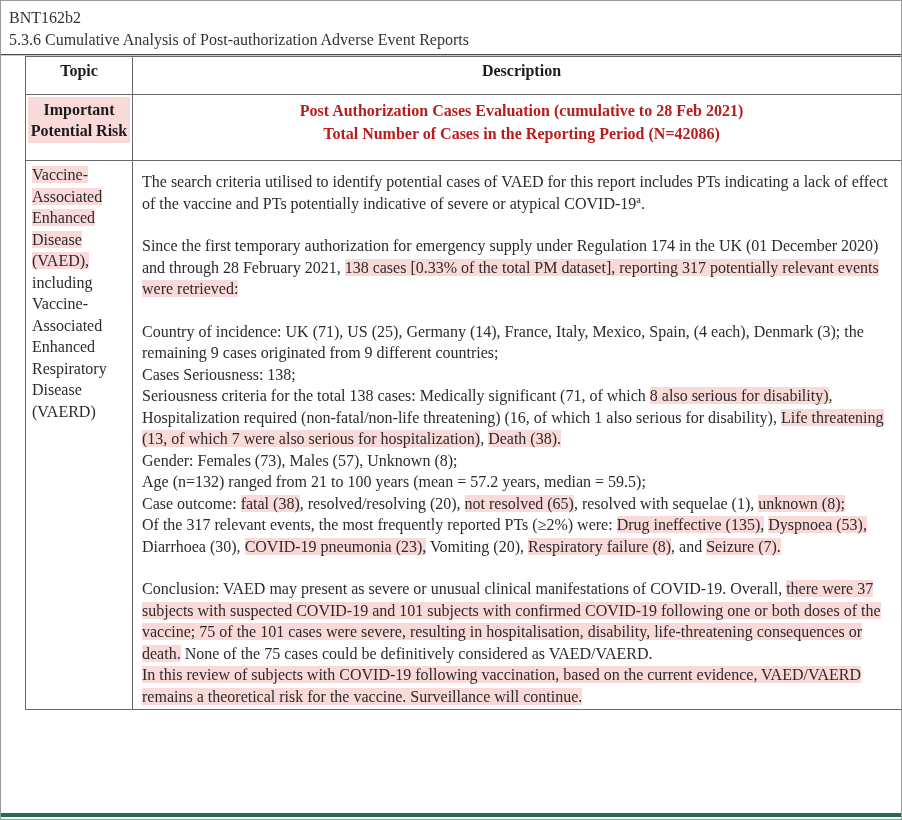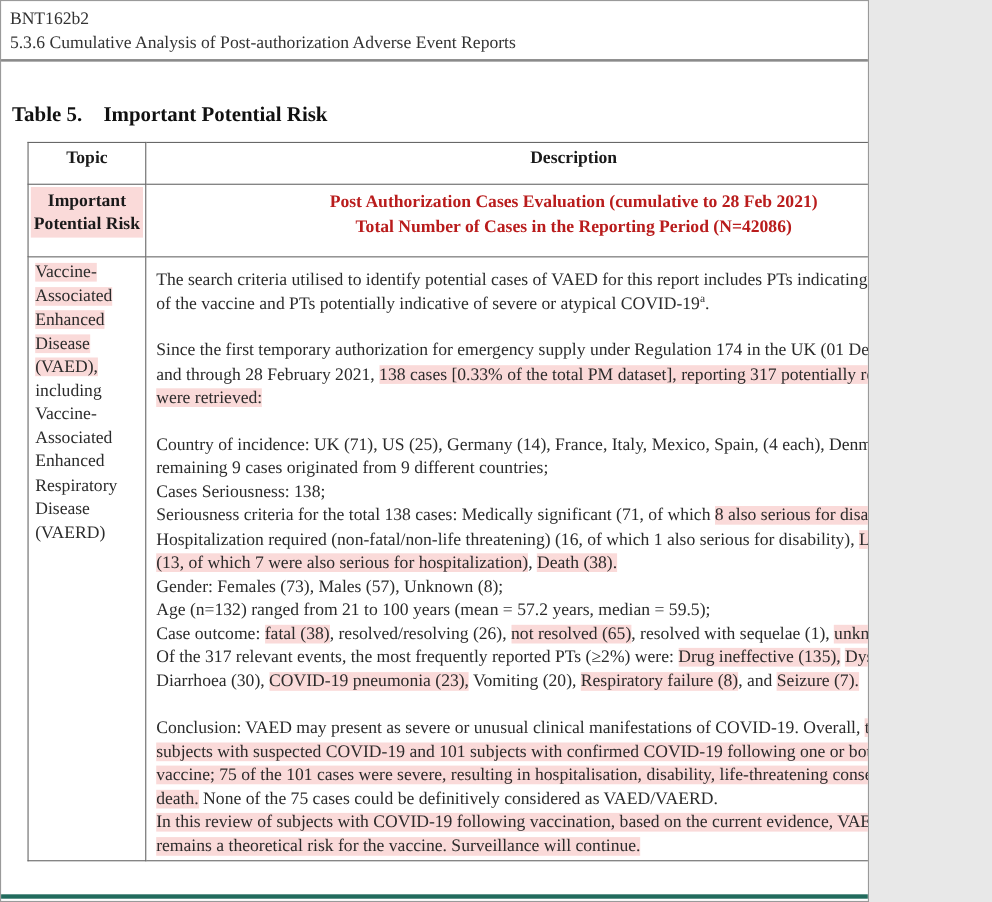--- a/index.html
+++ b/index.html
@@ -1,21 +1,21 @@
 <!DOCTYPE html>
 <html><head>
 <meta charset="utf-8">
 <style>
   * { margin: 0; padding: 0; box-sizing: border-box; }
   html, body { background: #e8e8e8; }
   body { font-family: "Liberation Serif", "DejaVu Serif", serif; }
 
   .page {
     position: relative;
-    width: 790px;
+    width: 902px;
     height: 820px;
     background: #ffffff;
     border: 1px solid #9a9a9a;
     overflow: hidden;
     color: #2b2b2b;
   }
 
   .doc-header {
     padding: 6px 10px 0 8px;
     font-size: 16px;
@@ -108,23 +108,20 @@
 <body>
 
 <div class="page">
 
   <div class="doc-header">
     <div>BNT162b2</div>
     <div>5.3.6 Cumulative Analysis of Post-authorization Adverse Event Reports</div>
   </div>
   <div class="header-rule"></div>
 
-  <div class="table-title">
-    <span class="label">Table 5.</span><span>Important Potential Risk</span>
-  </div>
 
   <table class="risk-table">
     <colgroup>
         <col class="c-topic">
         <col>
       </colgroup>
     <tbody>
         <tr class="hdr-row">
       <th>Topic</th>
       <th>Description</th>
@@ -146,21 +143,21 @@
       </td>
       <td>
         <div class="detail-desc">
               <div class="para"><span>The search criteria utilised to identify potential cases of VAED for this report includes PTs indicating a lack of effect of the vaccine and  PTs potentially indicative of severe or atypical COVID-19</span><sup>a</sup><span>.</span></div>
               <div class="para space-before"><span>Since the first temporary authorization for emergency supply under Regulation 174 in the UK (01 December 2020) and through 28 February 2021, </span><span class="hl">138 cases [0.33% of the total PM dataset], reporting 317 potentially relevant events were retrieved:</span></div>
               <div class="para space-before"><span>Country of incidence: UK (71), US (25), Germany (14), France, Italy, Mexico, Spain, (4 each), Denmark (3); the remaining 9 cases originated from 9 different countries;</span></div>
               <div class="para"><span>Cases Seriousness: 138;</span></div>
               <div class="para"><span>Seriousness criteria for the total 138 cases: Medically significant (71, of which </span><span class="hl">8 also serious for disability)</span><span>, Hospitalization required (non-fatal/non-life threatening) (16, of which 1 also serious for disability), </span><span class="hl">Life threatening (13, of which 7 were also serious for hospitalization)</span><span>, </span><span class="hl">Death (38).</span></div>
               <div class="para"><span>Gender: Females (73), Males (57), Unknown (8);</span></div>
               <div class="para"><span>Age (n=132) ranged from 21 to 100 years (mean = 57.2 years, median = 59.5);</span></div>
-              <div class="para"><span>Case outcome: </span><span class="hl">fatal (38)</span><span>, resolved/resolving (26), </span><span class="hl">not resolved (65)</span><span>, resolved with sequelae (1), </span><span class="hl">unknown (8);</span></div>
+              <div class="para"><span>Case outcome: </span><span class="hl">fatal (38)</span><span>, resolved/resolving (20), </span><span class="hl">not resolved (65)</span><span>, resolved with sequelae (1), </span><span class="hl">unknown (8);</span></div>
               <div class="para"><span>Of the 317 relevant events, the most frequently reported PTs (≥2%) were: </span><span class="hl">Drug ineffective (135),</span><span> </span><span class="hl">Dyspnoea (53),</span><span> Diarrhoea (30), </span><span class="hl">COVID-19 pneumonia (23),</span><span> Vomiting (20), </span><span class="hl">Respiratory failure (8)</span><span>, and </span><span class="hl">Seizure (7).</span></div>
               <div class="para space-before"><span>Conclusion: VAED may present as severe or unusual clinical manifestations of COVID-19. Overall, </span><span class="hl">there were 37 subjects with suspected COVID-19 and 101 subjects with confirmed COVID-19 following one or both doses of the vaccine; 75 of the 101 cases were severe, resulting in hospitalisation, disability, life-threatening consequences or death.</span><span> None of the 75 cases could be definitively considered as VAED/VAERD.</span></div>
               <div class="para"><span class="hl">In this review of subjects with COVID-19 following vaccination, based on the current evidence, VAED/VAERD remains a theoretical risk for the vaccine. Surveillance will continue.</span></div>
             </div>
       </td>
     </tr>
   </tbody>
     </table>
 
   <div class="bottom-teal"></div>

